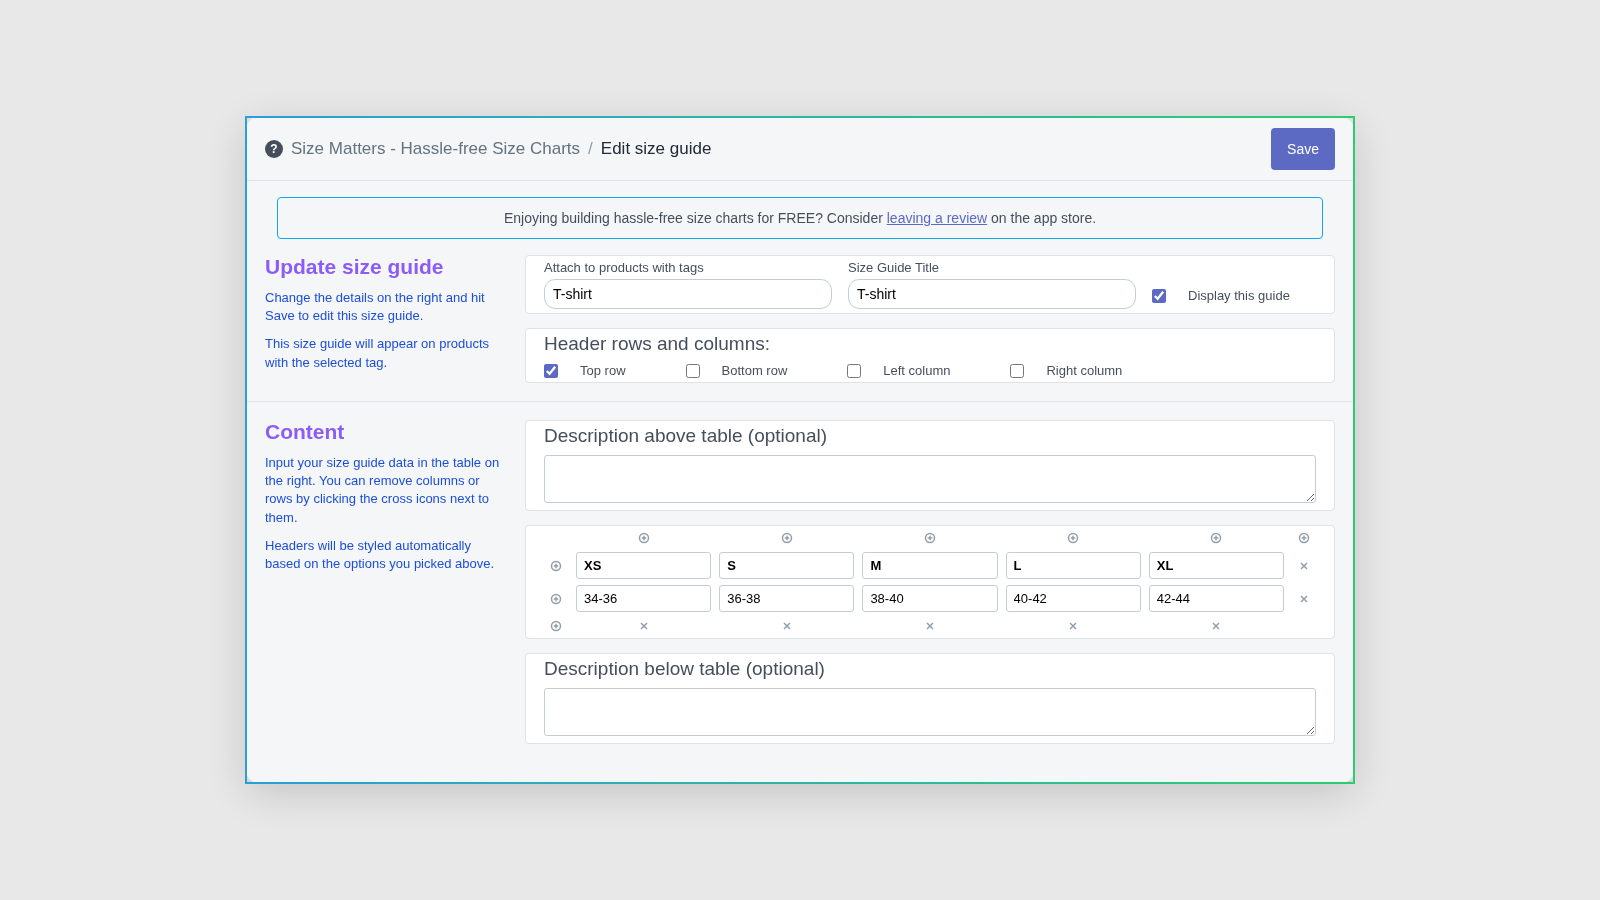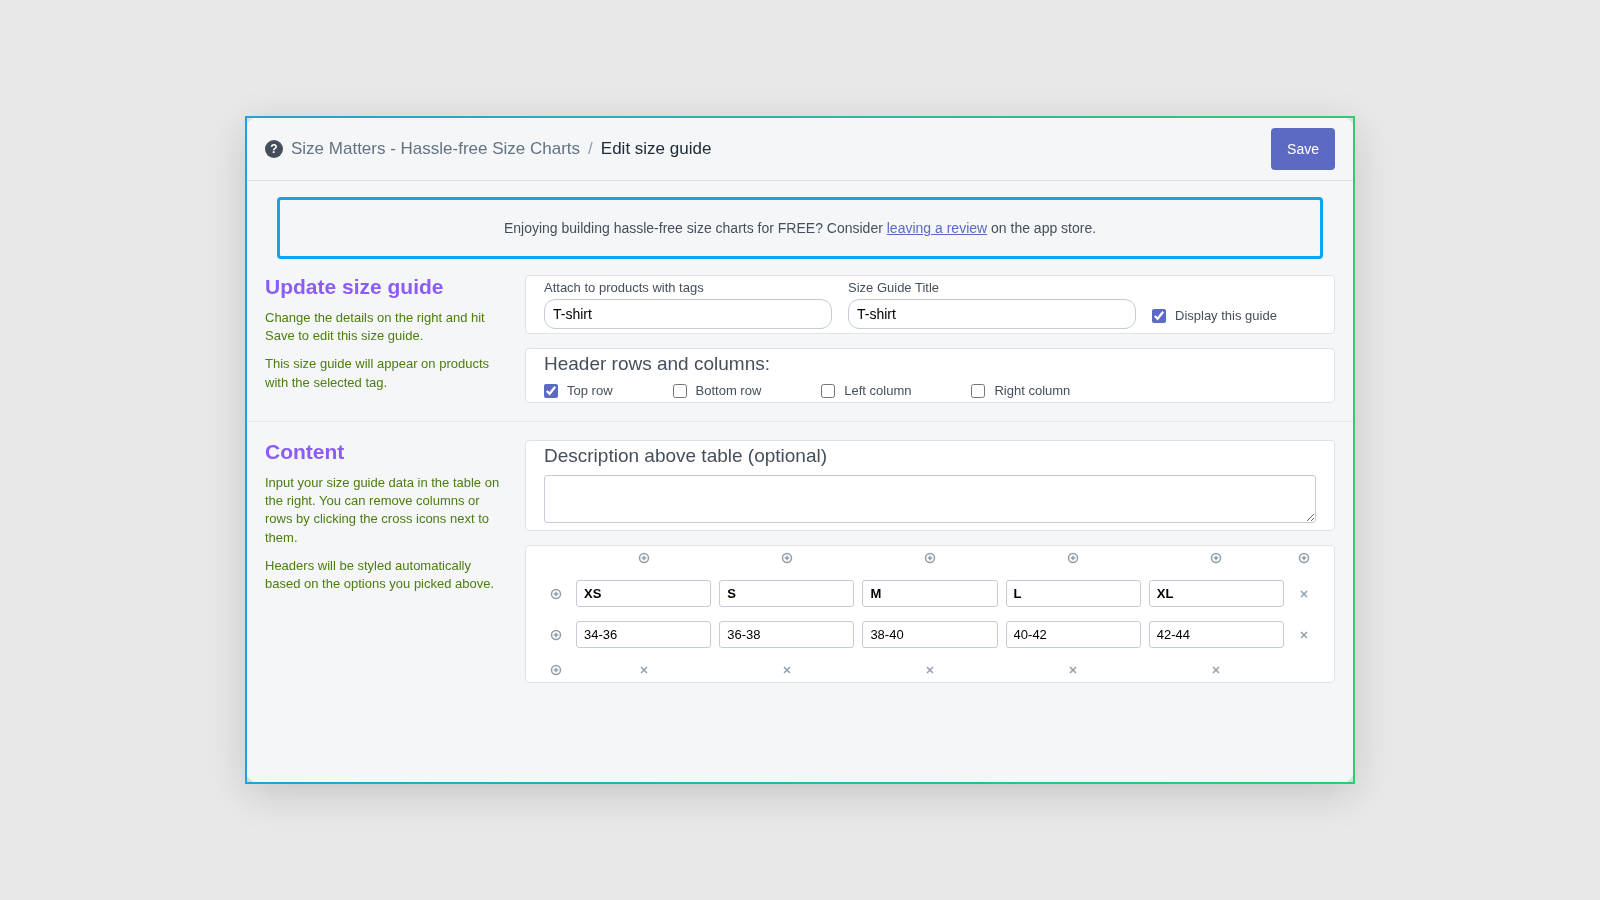--- a/index.html
+++ b/index.html
@@ -53,65 +53,65 @@
 }
 .breadcrumb .sep { color: #919eab; }
 .breadcrumb .current { color: #212b36; }
 .save-btn {
   background: #5c6ac4; color: #fff; border: none; border-radius: 4px;
   padding: 13px 16px; font-size: 14px; cursor: pointer;
 }
 .banner {
   margin: 16px 30px;
   background: #f4f6f8;
-  border: 3px solid #0ea5e9;
+  border: 1px solid #0ea5e9;
   border-radius: 4px;
-  padding: 20px 20px;
+  padding: 12px 20px;
   text-align: center;
   color: #454f5b;
 }
 .banner a { color: #5c6ac4; text-decoration: underline; }
 .section {
   display: flex;
   padding: 0 18px 18px 18px;
   gap: 20px;
 }
 .section + .section { border-top: 1px solid #e4e7ea; padding-top: 18px; }
 .side {
   width: 240px;
   flex-shrink: 0;
 }
 .side h2 { font-size: 21px; font-weight: 600; margin-bottom: 10px; color: #8b5cf6; }
-.side p { font-size: 13px; color: #4d7c0f; margin-bottom: 10px; line-height: 1.4; }
+.side p { font-size: 13px; color: #1d4ed8; margin-bottom: 10px; line-height: 1.4; }
 .panels { flex: 1; display: flex; flex-direction: column; gap: 14px; }
 .panel {
   background: #fff;
   border: 1px solid #dfe3e8;
   border-radius: 4px;
   padding: 4px 18px;
 }
 .row1 { display: flex; gap: 16px; align-items: flex-end; }
 .field { display: flex; flex-direction: column; gap: 4px; }
 .field label { font-size: 13px; color: #454f5b; }
 .field input[type=text] {
   border: 1px solid #c4cdd5; border-radius: 11px; padding: 6px 8px;
   font-size: 14px; width: 288px;
 }
-.chk { display: inline-flex; align-items: center; gap: 9px; font-size: 13px; color: #454f5b; }
+.chk { display: inline-flex; align-items: center; gap: 22px; font-size: 13px; color: #454f5b; }
 .chk input { width: 14px; height: 14px; accent-color: #5c6ac4; }
 .header-opts { margin-top: 8px; display: flex; gap: 60px; }
 .panel .lbl { font-size: 19px; color: #454f5b; margin-bottom: 8px; display: block; }
 textarea {
   width: 100%; min-height: 48px; border: 1px solid #c4cdd5; border-radius: 3px;
   padding: 6px 8px; font-family: inherit; font-size: 14px; resize: vertical;
 }
 .grid {
   display: grid;
   grid-template-columns: 24px repeat(5, 1fr) 24px;
-  gap: 14px 8px;
+  gap: 6px 8px;
   align-items: center;
 }
 .plus-h, .plus-v, .del-r, .del-c {
   width: 16px; height: 16px; display:inline-flex; align-items:center; justify-content:center;
   color: #919eab; cursor: pointer; font-size: 13px; margin: 0 auto;
 }
 .plus-h svg, .plus-v svg, .del-r svg, .del-c svg { width: 12px; height: 12px; }
 .cell-input {
   width: 100%; border: 1px solid #c4cdd5; border-radius: 3px; padding: 5px 7px;
   font-size: 13px;
@@ -303,18 +303,22 @@
                 </span>
         <span class="del-c">
                   <svg viewBox="0 0 16 16" stroke="currentColor" stroke-width="2">
                     <path d="M4 4l8 8M12 4l-8 8"></path>
                   </svg>
                 </span>
         <span></span>
       </div>
     </div>
 
+    <div class="panel">
+      <span class="lbl">Description below table (optional)</span>
+      <textarea style=""></textarea>
+    </div>
   </div>
 </div>
 
 </div>
 </div>
 </div>
 
 </body></html>

